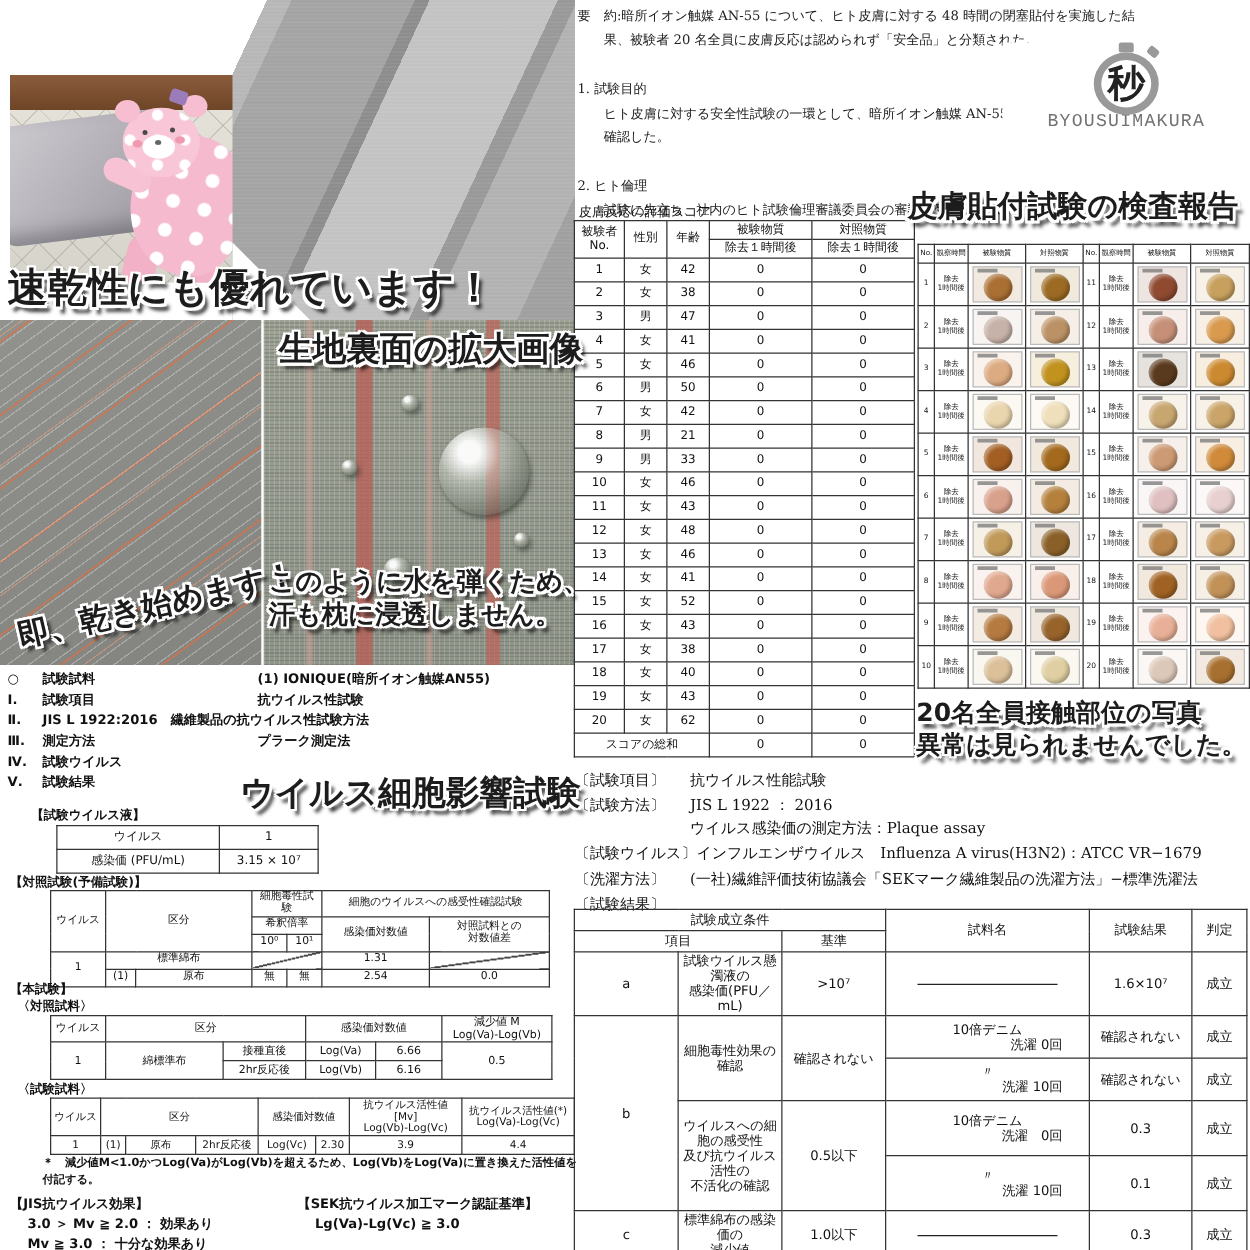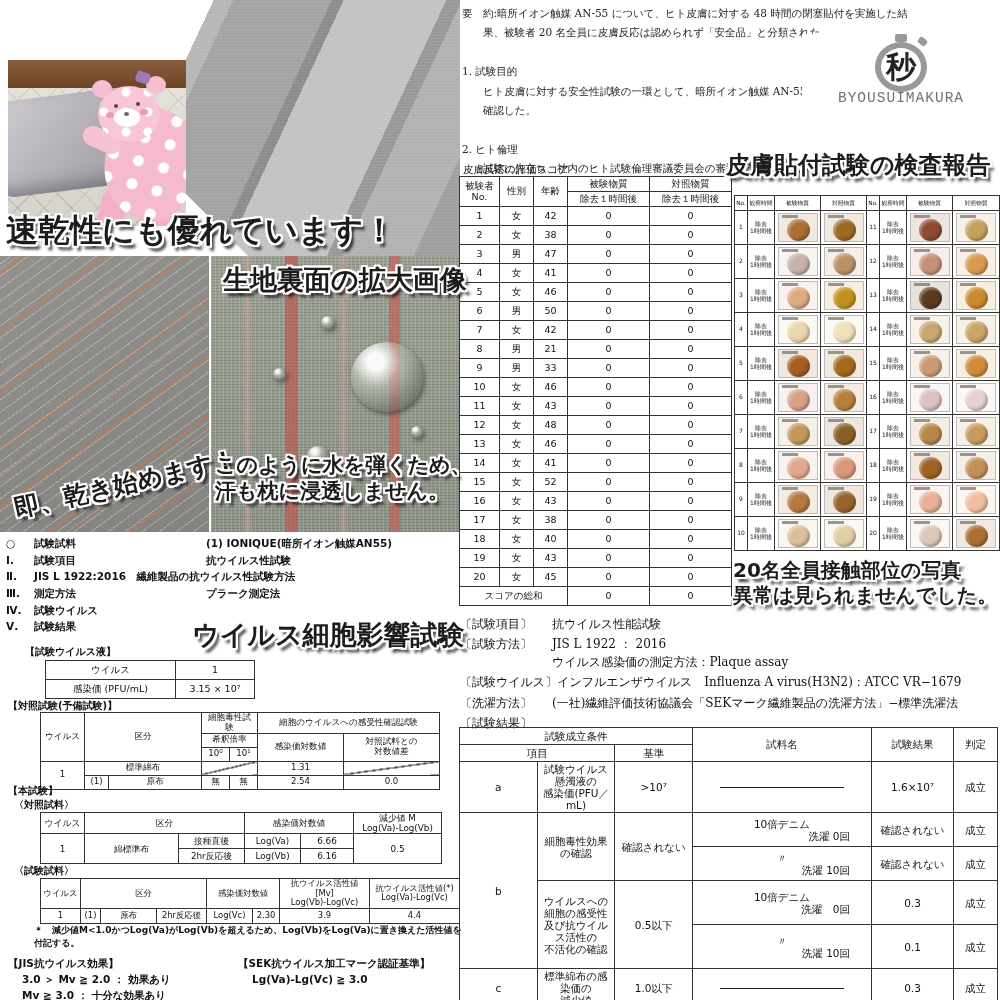--- a/index.html
+++ b/index.html
@@ -344,21 +344,21 @@
         <tr>
           <td>19</td>
           <td>女</td>
           <td>43</td>
           <td>0</td>
           <td>0</td>
         </tr>
         <tr>
           <td>20</td>
           <td>女</td>
-          <td>45</td>
+          <td>62</td>
           <td>0</td>
           <td>0</td>
         </tr>
         <tr>
           <td colspan="3">スコアの総和</td>
           <td>0</td>
           <td>0</td>
         </tr>
       </tbody>
   </table>
@@ -865,21 +865,21 @@
       </div>
     <div class="row">
         <span class="lab">〔試験結果〕</span>
       </div>
   </div>
 
   <table class="abs tbl final">
     <tbody>
         <tr>
       <td colspan="3" style="height:17px">試験成立条件</td>
-      <td rowspan="2" style="width:179px">試料名</td>
+      <td rowspan="2" style="width:163px">試料名</td>
       <td rowspan="2" style="width:82px">試験結果</td>
       <td rowspan="2" style="width:44px">判定</td>
     </tr>
     <tr>
       <td colspan="2" style="height:17px;width:168px">項目</td>
       <td style="width:90px">基準</td>
     </tr>
     <tr>
       <td style="width:16px;height:44px">a</td>
       <td class="left pre">試験ウイルス懸濁液の

